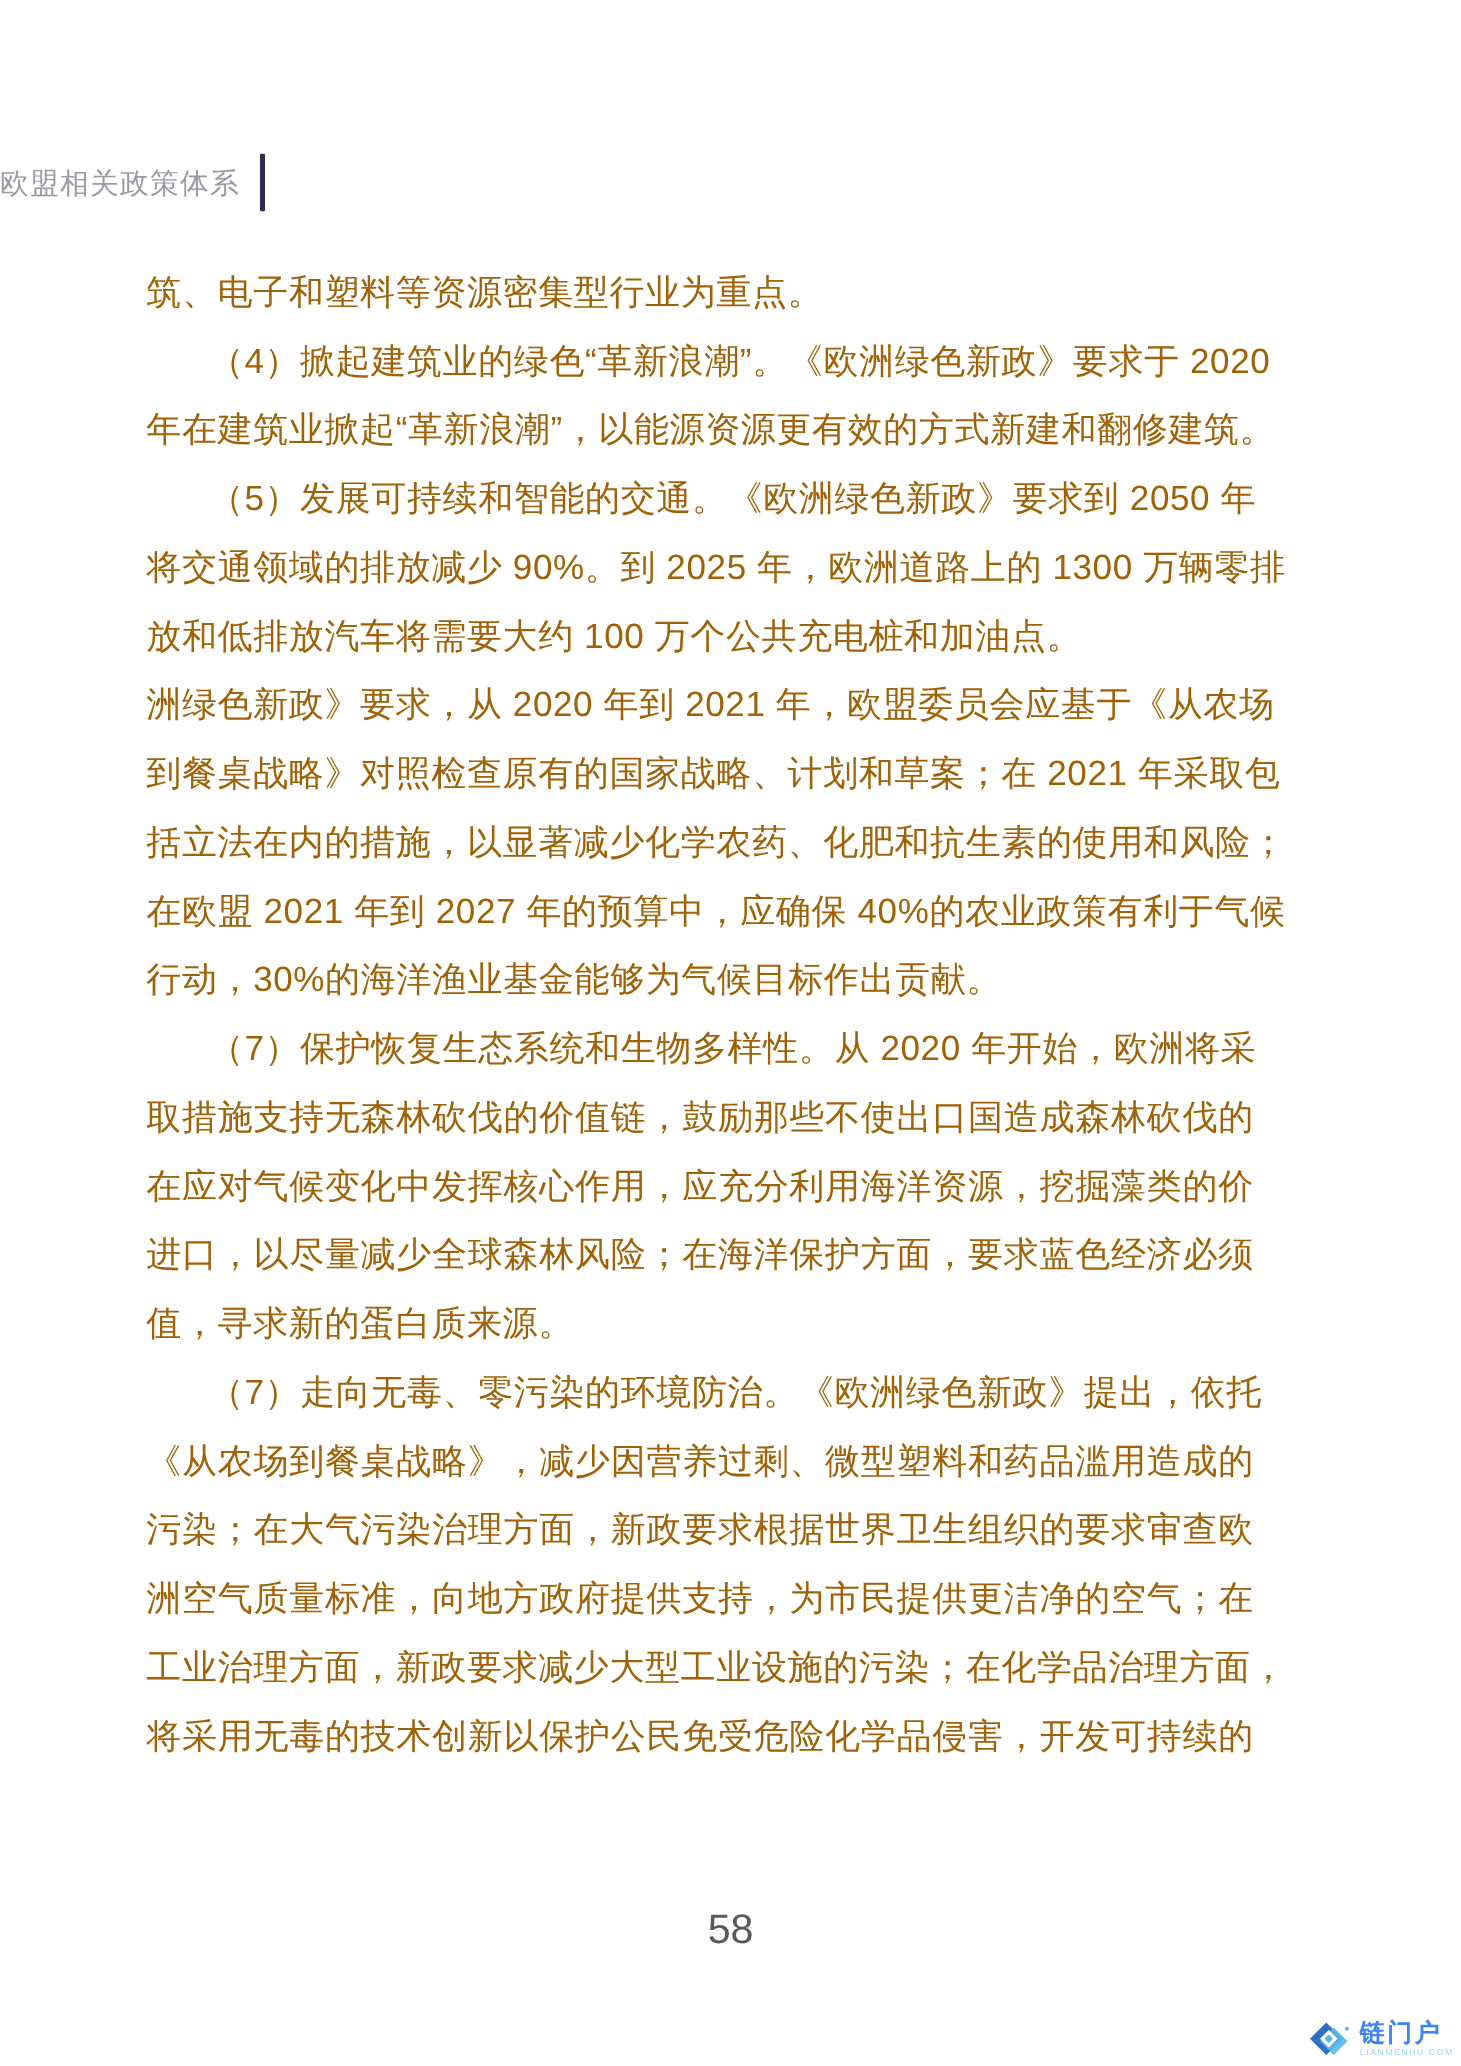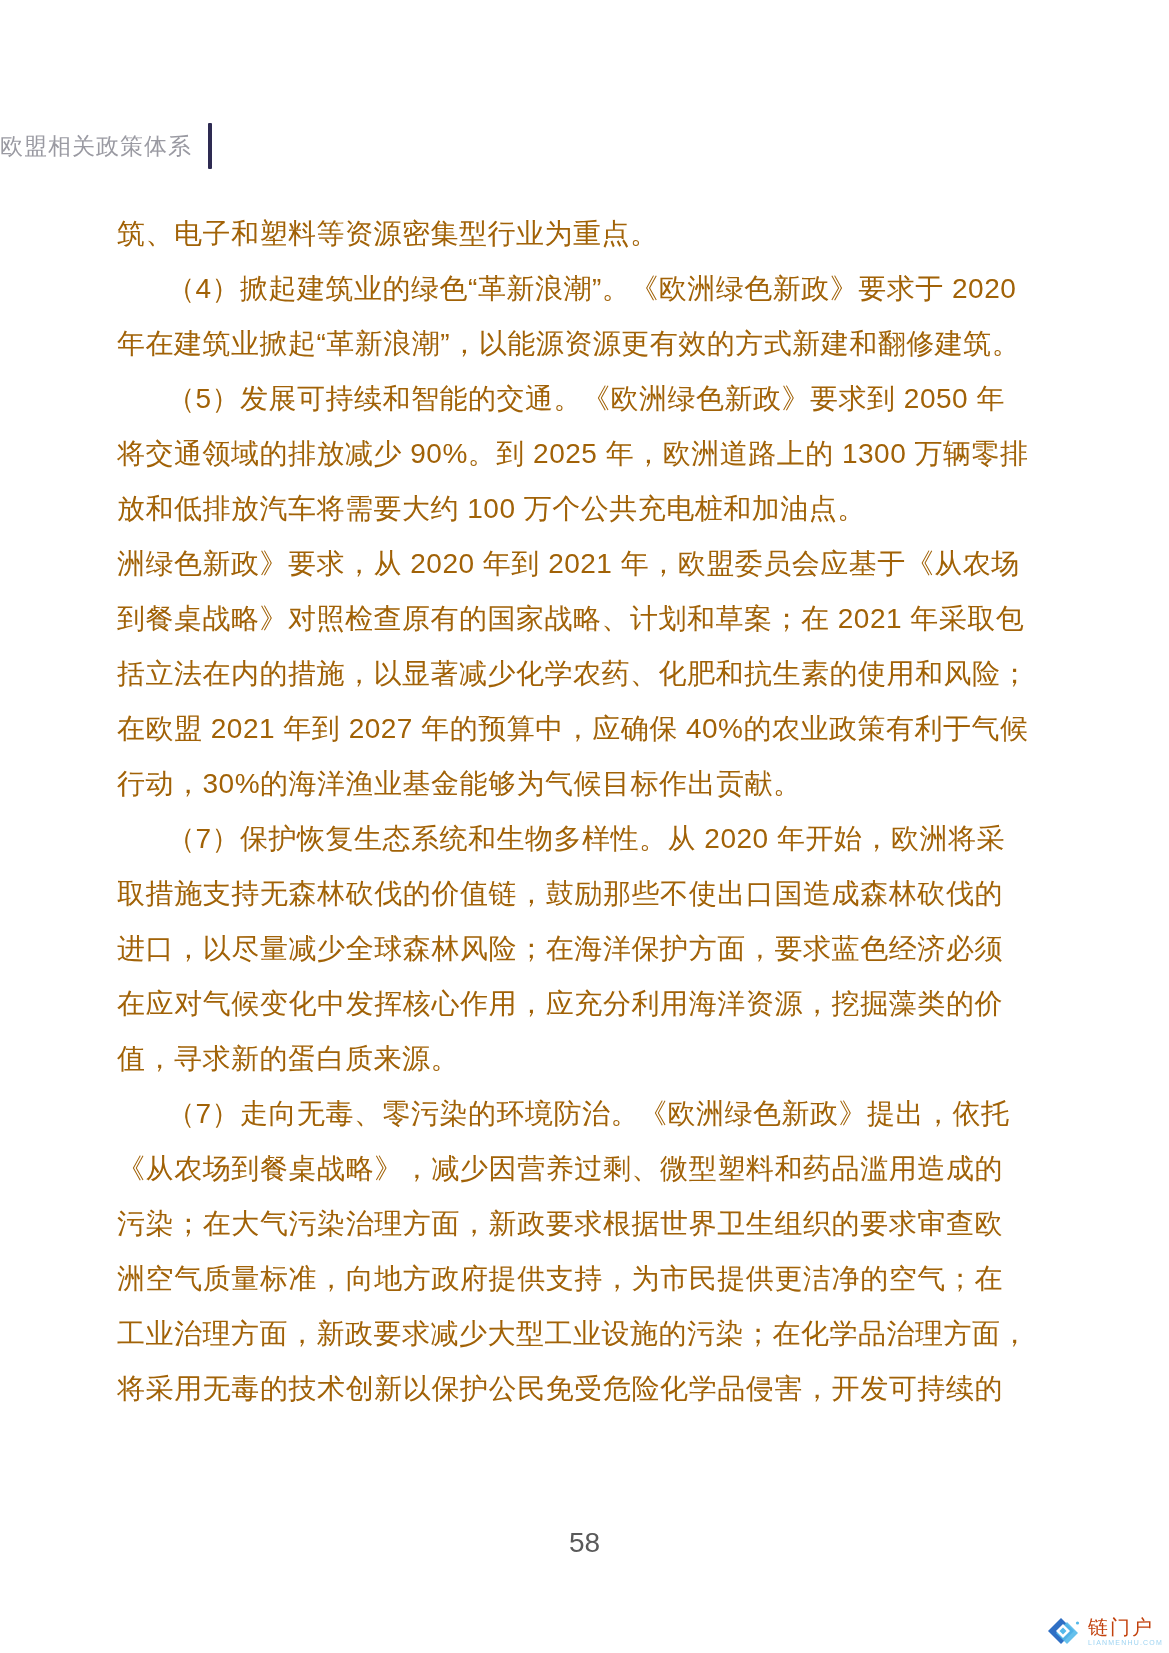--- a/index.html
+++ b/index.html
@@ -29,28 +29,28 @@
   }
   .line.just{
     text-align:justify;text-align-last:justify;
   }
   .line.indent{
     padding-left:50px;
   }
   
   .page-number{
     position:absolute;left:0;right:0;top:1527px;height:32px;line-height:32px;
-    text-align:center;color:#5a5a5a;font-size:28px;
+    text-align:center;color:#5a5a5a;font-size:33px;
   }
   
   .watermark{
     position:absolute;right:6px;bottom:4px;display:flex;align-items:center;gap:6px;
   }
   .wm-text{display:flex;flex-direction:column;line-height:1;}
-  .wm-brand{font-size:20px;font-weight:normal;color:#c2410c;letter-spacing:2px;}
+  .wm-brand{font-size:20px;font-weight:bold;color:#3b82f6;letter-spacing:2px;}
   .wm-domain{font-size:7px;color:#9fd4f2;letter-spacing:1.2px;margin-top:2px;}
 </style>
 </head>
 <body>
 
 <div class="page-header">
   <span class="header-title">欧盟相关政策体系</span>
   <span class="header-bar"></span>
 </div>
 
@@ -61,22 +61,22 @@
     <div class="line just indent">（5）发展可持续和智能的交通。《欧洲绿色新政》要求到 2050 年</div>
     <div class="line just">将交通领域的排放减少 90%。到 2025 年，欧洲道路上的 1300 万辆零排</div>
     <div class="line">放和低排放汽车将需要大约 100 万个公共充电桩和加油点。</div>
     <div class="line just">洲绿色新政》要求，从 2020 年到 2021 年，欧盟委员会应基于《从农场</div>
     <div class="line just">到餐桌战略》对照检查原有的国家战略、计划和草案；在 2021 年采取包</div>
     <div class="line just">括立法在内的措施，以显著减少化学农药、化肥和抗生素的使用和风险；</div>
     <div class="line just">在欧盟 2021 年到 2027 年的预算中，应确保 40%的农业政策有利于气候</div>
     <div class="line">行动，30%的海洋渔业基金能够为气候目标作出贡献。</div>
     <div class="line just indent">（7）保护恢复生态系统和生物多样性。从 2020 年开始，欧洲将采</div>
     <div class="line just">取措施支持无森林砍伐的价值链，鼓励那些不使出口国造成森林砍伐的</div>
+    <div class="line just">在应对气候变化中发挥核心作用，应充分利用海洋资源，挖掘藻类的价</div>
     <div class="line just">进口，以尽量减少全球森林风险；在海洋保护方面，要求蓝色经济必须</div>
-    <div class="line just">在应对气候变化中发挥核心作用，应充分利用海洋资源，挖掘藻类的价</div>
     <div class="line">值，寻求新的蛋白质来源。</div>
     <div class="line just indent">（7）走向无毒、零污染的环境防治。《欧洲绿色新政》提出，依托</div>
     <div class="line just">《从农场到餐桌战略》，减少因营养过剩、微型塑料和药品滥用造成的</div>
     <div class="line just">污染；在大气污染治理方面，新政要求根据世界卫生组织的要求审查欧</div>
     <div class="line just">洲空气质量标准，向地方政府提供支持，为市民提供更洁净的空气；在</div>
     <div class="line just">工业治理方面，新政要求减少大型工业设施的污染；在化学品治理方面，</div>
     <div class="line just">将采用无毒的技术创新以保护公民免受危险化学品侵害，开发可持续的</div>
   </div>
 
 <div class="page-number">58</div>

